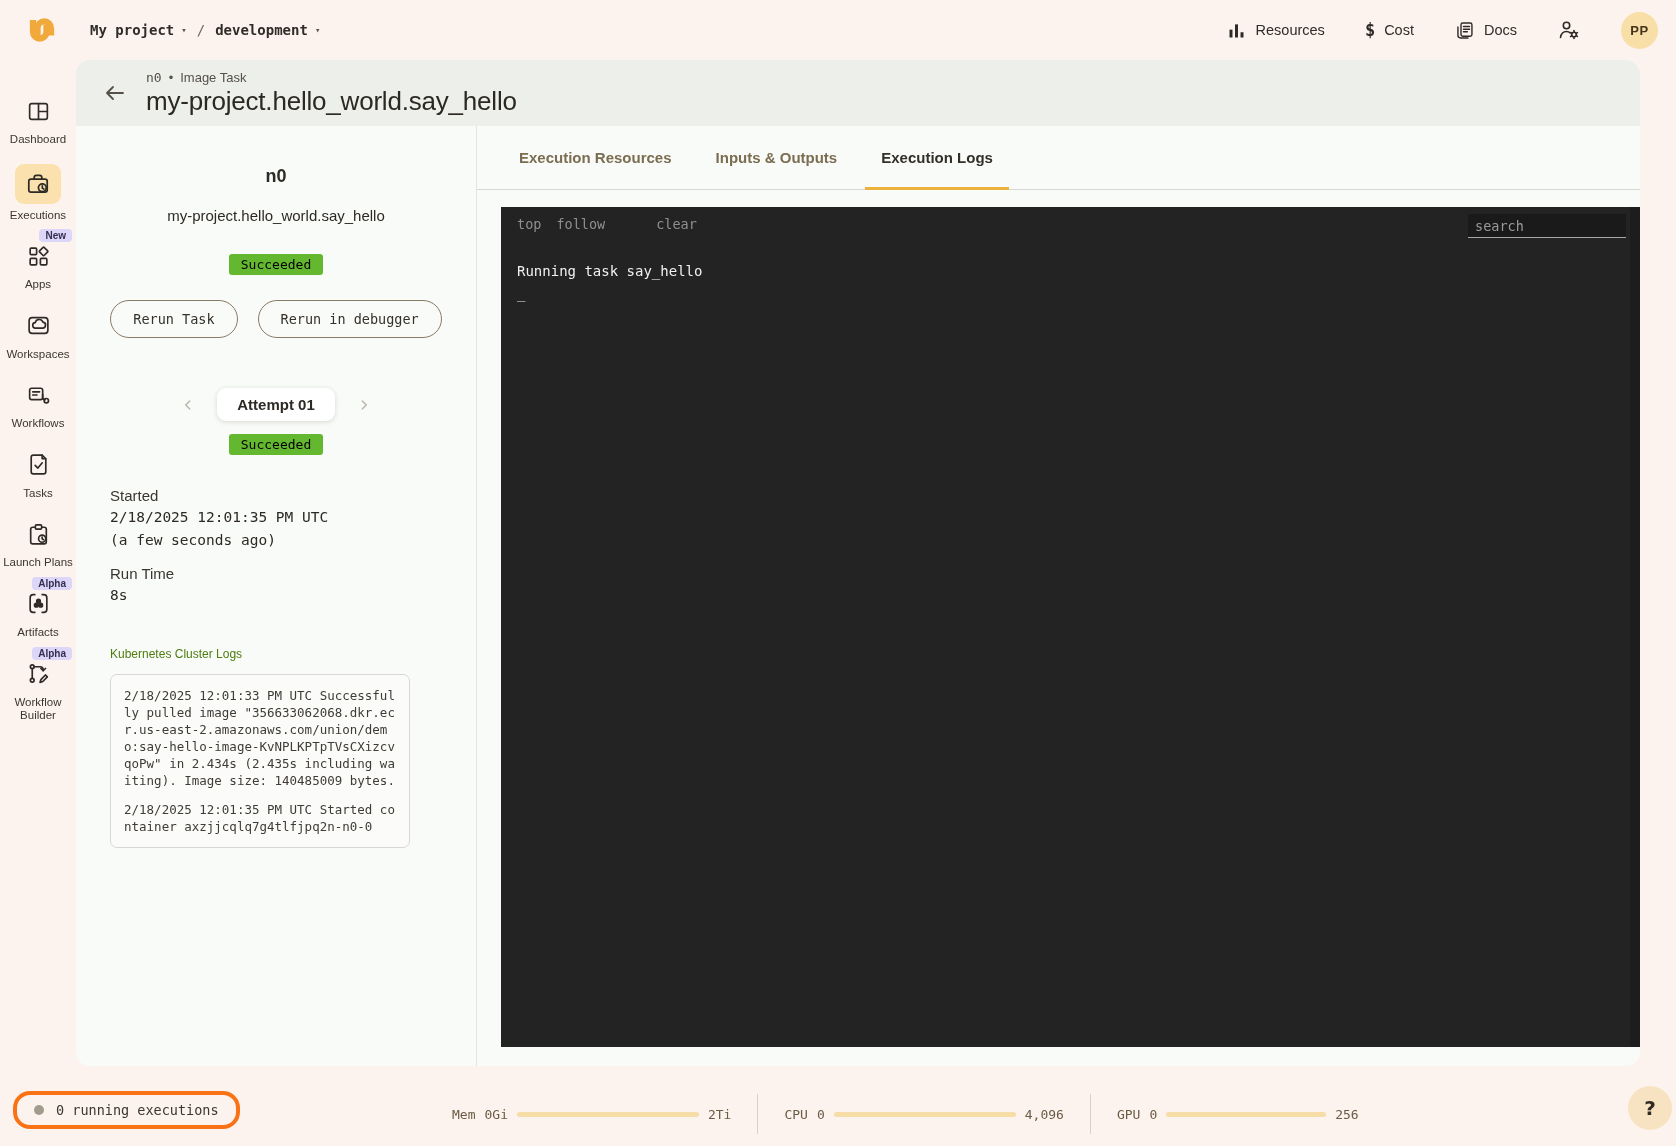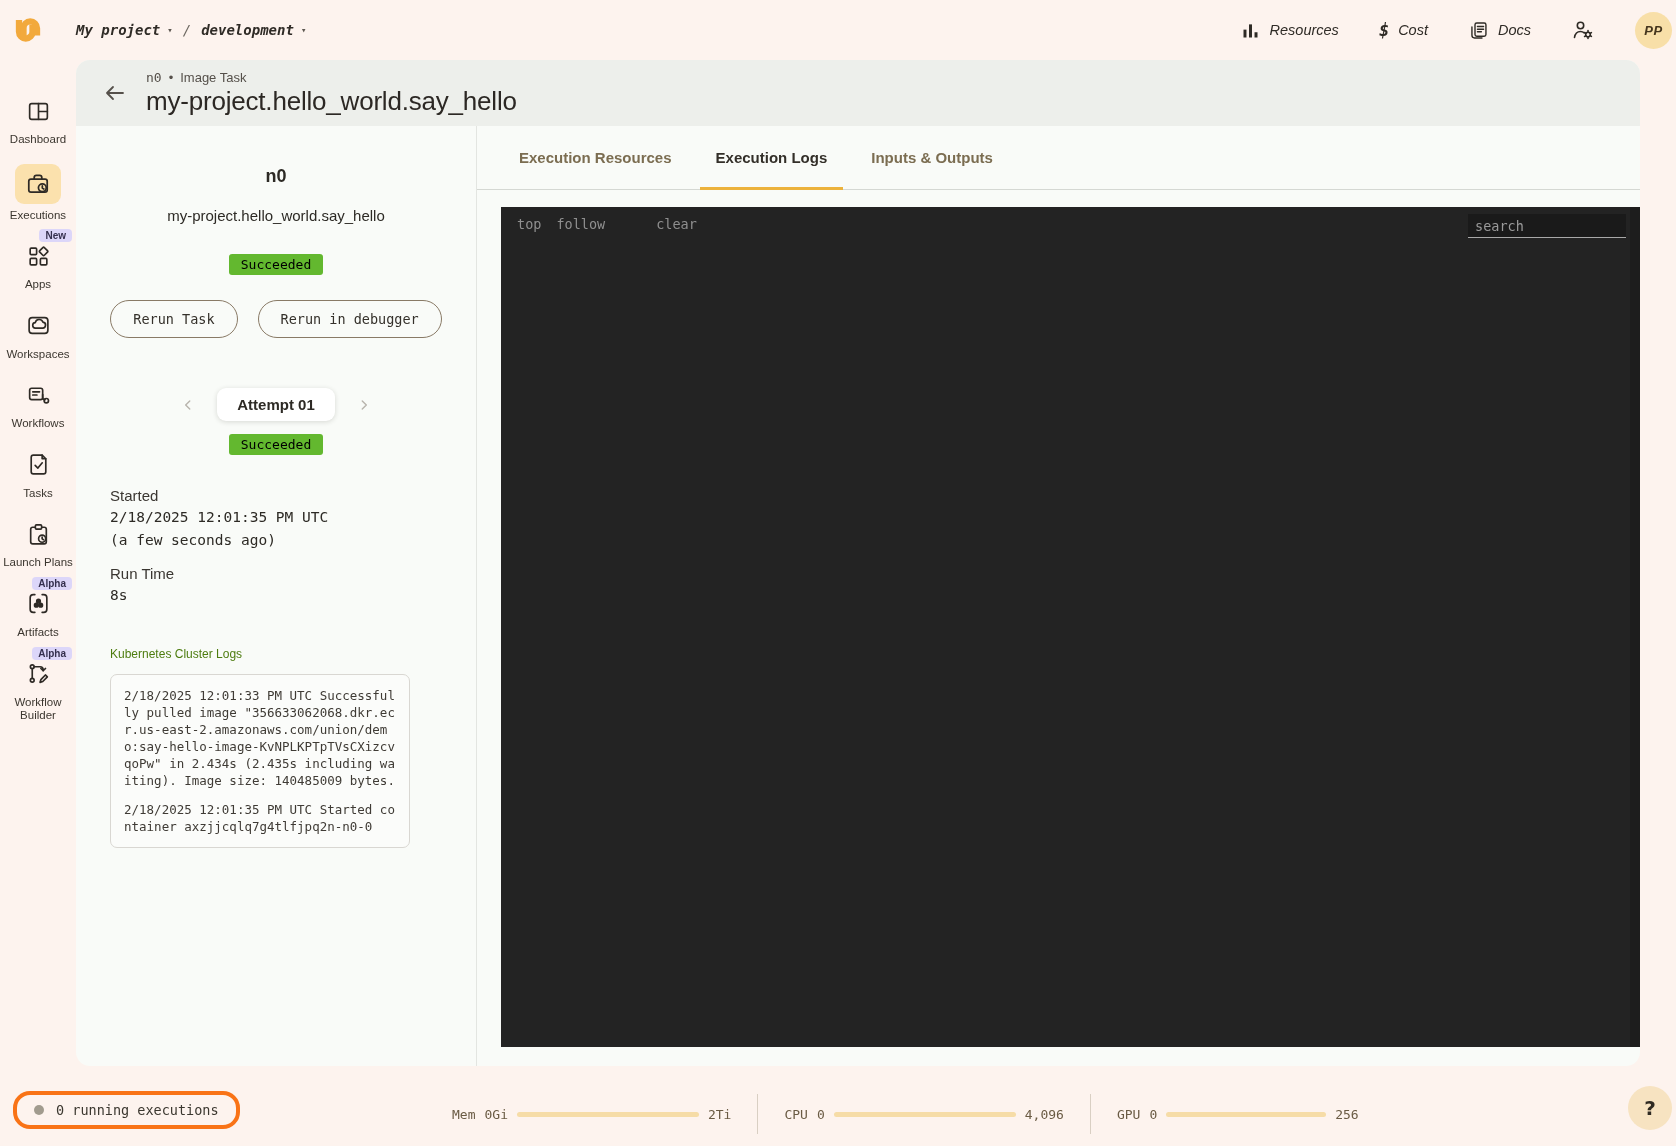--- a/index.html
+++ b/index.html
@@ -1,21 +1,21 @@
 <!DOCTYPE html>
 <html><head>
 <meta charset="utf-8">
 <style>
   * { margin:0; padding:0; box-sizing:border-box; }
   html,body { width:1676px; height:1146px; }
   body { font-family:"Liberation Sans", sans-serif; background:#fdf3ee; color:#2d2a25; overflow:hidden; }
   #app { position:relative; width:1676px; height:1146px; background:#fdf3ee; }
 
   
-  .topbar { position:absolute; top:0; left:0; width:100%; height:60px; display:flex; align-items:center; padding:0 4px;font-style:italic; }
+  .topbar { position:absolute; top:0; left:0; width:100%; height:60px; display:flex; align-items:center; padding:0 18px; }
   .logo { width:36px; height:36px; margin-left:6px; }
   .breadcrumb { display:flex; align-items:center; margin-left:30px; font-family:"DejaVu Sans Mono", monospace; font-size:14px; font-weight:700; color:#2f2b26; }
   .crumb { display:flex; align-items:center; gap:7px; cursor:pointer; }
   .caret { font-size:9px; color:#5c5750; }
   .crumb-sep { margin:0 10px; color:#6e6962; font-weight:400; }
   .topnav { margin-left:auto; display:flex; align-items:center; gap:40px; }
   .topnav-item { display:flex; align-items:center; gap:9px; font-size:14.5px; font-weight:500; color:#2f2b26; cursor:pointer; }
   .topnav-item .glyph { font-family:"DejaVu Sans Mono", monospace; font-size:17px; font-weight:700; }
   .icon-btn { display:flex; align-items:center; }
   .avatar { width:37px; height:37px; border-radius:50%; background:#f8dfa8; color:#45351d; display:flex; align-items:center; justify-content:center; font-size:13px; font-weight:700; letter-spacing:.5px; }
@@ -315,32 +315,36 @@
         <div class="k8s-title">Kubernetes Cluster Logs</div>
         <div class="k8s-box">
           <p class="k8s-entry">2/18/2025 12:01:33 PM UTC Successfully pulled image "356633062068.dkr.ecr.us-east-2.amazonaws.com/union/demo:say-hello-image-KvNPLKPTpTVsCXizcvqoPw" in 2.434s (2.435s including waiting). Image size: 140485009 bytes.</p>
           <p class="k8s-entry">2/18/2025 12:01:35 PM UTC Started container axzjjcqlq7g4tlfjpq2n-n0-0</p>
         </div>
       </section>
 
       <section class="right-panel">
         <div class="tabs">
           <div class="tab">Execution Resources</div>
+          <div class="tab">Inputs &amp; Outputs</div>
           <div class="tab active">Execution Logs</div>
-          <div class="tab">Inputs &amp; Outputs</div>
         </div>
 
         <div class="console">
           <div class="console-scrollbar"></div>
           <div class="console-controls">
             <span class="ctl">top</span>
             <span class="ctl">follow</span>
             <span class="ctl ctl-clear">clear</span>
           </div>
           <input class="console-search" type="text" placeholder="search" style="">
+          <div class="console-log">
+            <div>Running task say_hello</div>
+            <div class="console-cursor">_</div>
+          </div>
         </div>
       </section>
 
     </div>
   </main>
 
   <footer class="bottombar">
     <button class="running-pill">
       <span class="run-dot"></span>
       <span>0 running executions</span>

